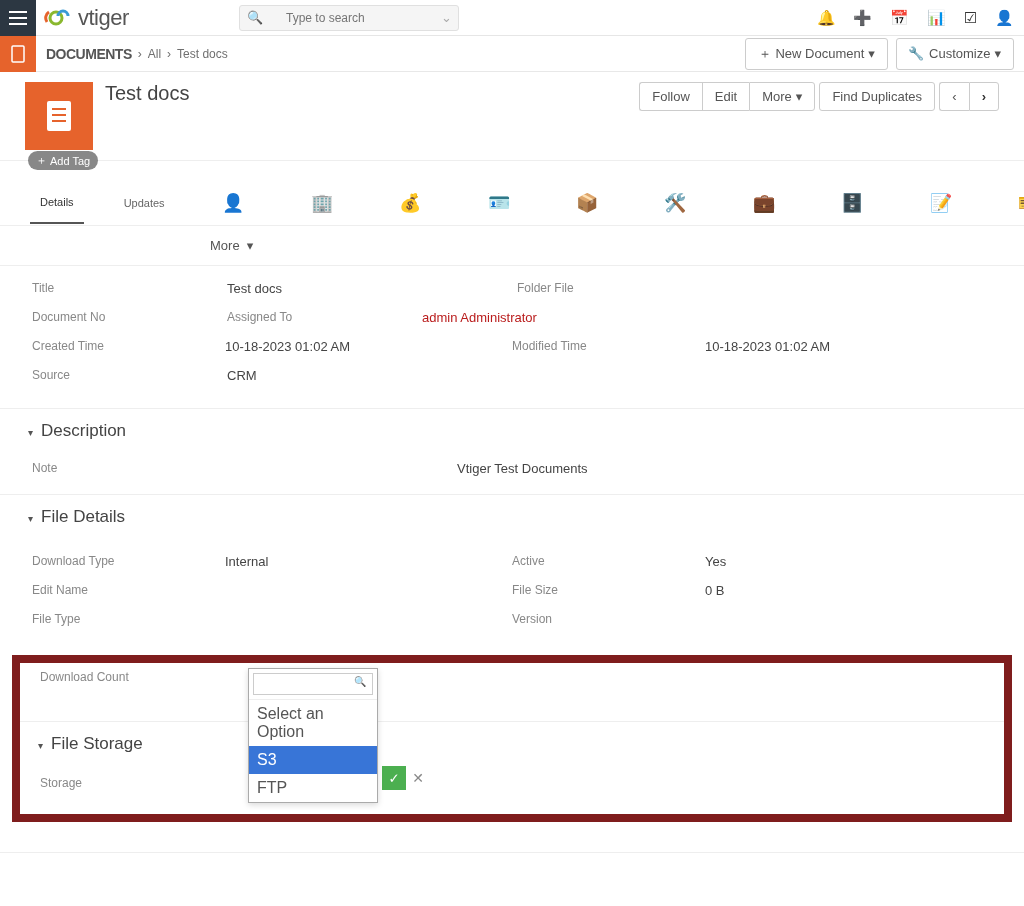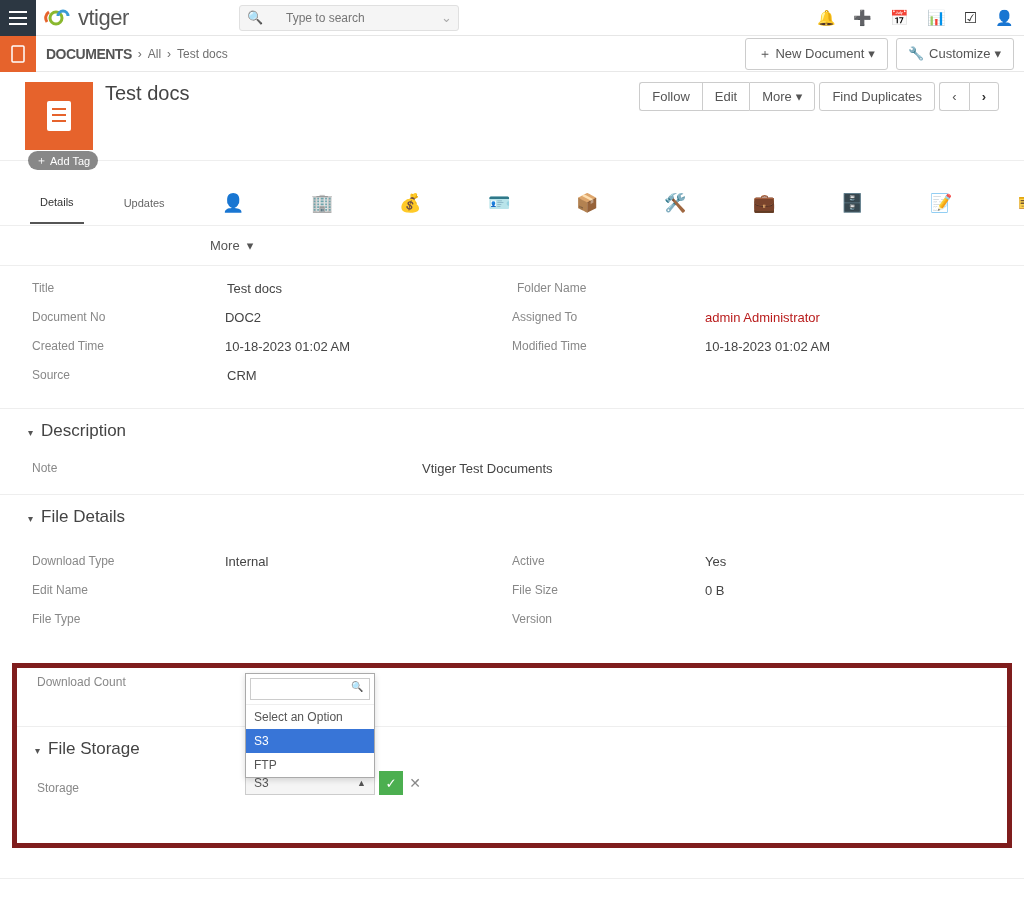--- a/index.html
+++ b/index.html
@@ -45,29 +45,29 @@
 
 
 .section { border-top: 1px solid #eee; }
 .section-header { padding: 12px 28px; font-size: 17px; color: #444; display: flex; align-items: center; gap: 8px; }
 .caret-down::before { content: "▾"; font-size: 10px; color: #555; }
 .field-grid { padding: 8px 32px 18px 32px; }
 .field-row { display: flex; padding: 7px 0; }
 .field-label { width: 195px; color: #888; font-size: 12px; }
 .field-value { width: 290px; color: #444; font-size: 13px; }
 .field-value.link { color: #b91c1c; }
-.single-row { display: flex; padding: 8px 32px 18px 32px; }
-
-
-.red-box { border: 5px solid #7f1d1d; margin: 12px 12px; padding-bottom: 32px; position: relative; }
+.single-row { display: flex; padding: 8px 32px 18px 32px; gap: 35px; }
+
+
+.red-box { border: 8px solid #7f1d1d; margin: 4px 12px; padding-bottom: 8px; position: relative; }
 .dropdown-panel { position: absolute; left: 228px; top: -98px; width: 130px; background: #fff; border: 1px solid #aaa; z-index: 10; box-shadow: 0 2px 6px rgba(0,0,0,0.15); }
 .dd-search { padding: 4px; border-bottom: 1px solid #eee; position: relative; }
 .dd-search input { width: 100%; border: 1px solid #ccc; padding: 3px 18px 3px 4px; font-size: 12px; outline: none; }
 .dd-search::after { content: "🔍"; position: absolute; right: 10px; top: 7px; font-size: 10px; color: #888; }
-.dd-item { padding: 5px 8px; font-size: 12px; cursor: pointer; color: #555; }
+.dd-item { padding: 5px 8px; font-size: 16px; cursor: pointer; color: #555; }
 .dd-item.selected { background: #3875d7; color: #fff; }
 .select-display { display: inline-flex; border: 1px solid #ccc; background: #f5f5f5; padding: 4px 8px; width: 130px; font-size: 12px; color: #555; justify-content: space-between; align-items: center; position: absolute; left: 228px; top: 0; }
 .confirm-btn { position: absolute; left: 362px; top: 0; width: 24px; height: 24px; background: #4caf50; color: #fff; border: none; cursor: pointer; display: flex; align-items: center; justify-content: center; }
 .cancel-btn { position: absolute; left: 388px; top: 0; width: 20px; height: 24px; background: transparent; color: #888; border: none; cursor: pointer; font-size: 14px; }
 
 
 .footer { text-align: center; padding: 10px 0; font-size: 11px; color: #666; border-top: 1px solid #eee; margin-top: 30px; }
 
 svg { display: block; }
 </style>
@@ -177,25 +177,24 @@
   <div class="tab-icon">📝</div>
   <div class="tab-icon">🎫</div>
 </div>
 <div class="more-row"><span>More</span> &nbsp;▾</div>
 
 <div class="section">
   <div class="field-grid">
     <div class="field-row">
       <div class="field-label">Title</div>
       <div class="field-value">Test docs</div>
-      <div class="field-label">Folder Name</div>
+      <div class="field-label">Folder File</div>
     </div>
     <div class="field-row">
       <div class="field-label">Document No</div>
-      <div class="field-value">DOC2</div>
       <div class="field-label">Assigned To</div>
       <div class="field-value link">admin Administrator</div>
     </div>
     <div class="field-row">
       <div class="field-label">Created Time</div>
       <div class="field-value">10-18-2023 01:02 AM</div>
       <div class="field-label">Modified Time</div>
       <div class="field-value">10-18-2023 01:02 AM</div>
     </div>
     <div class="field-row">

